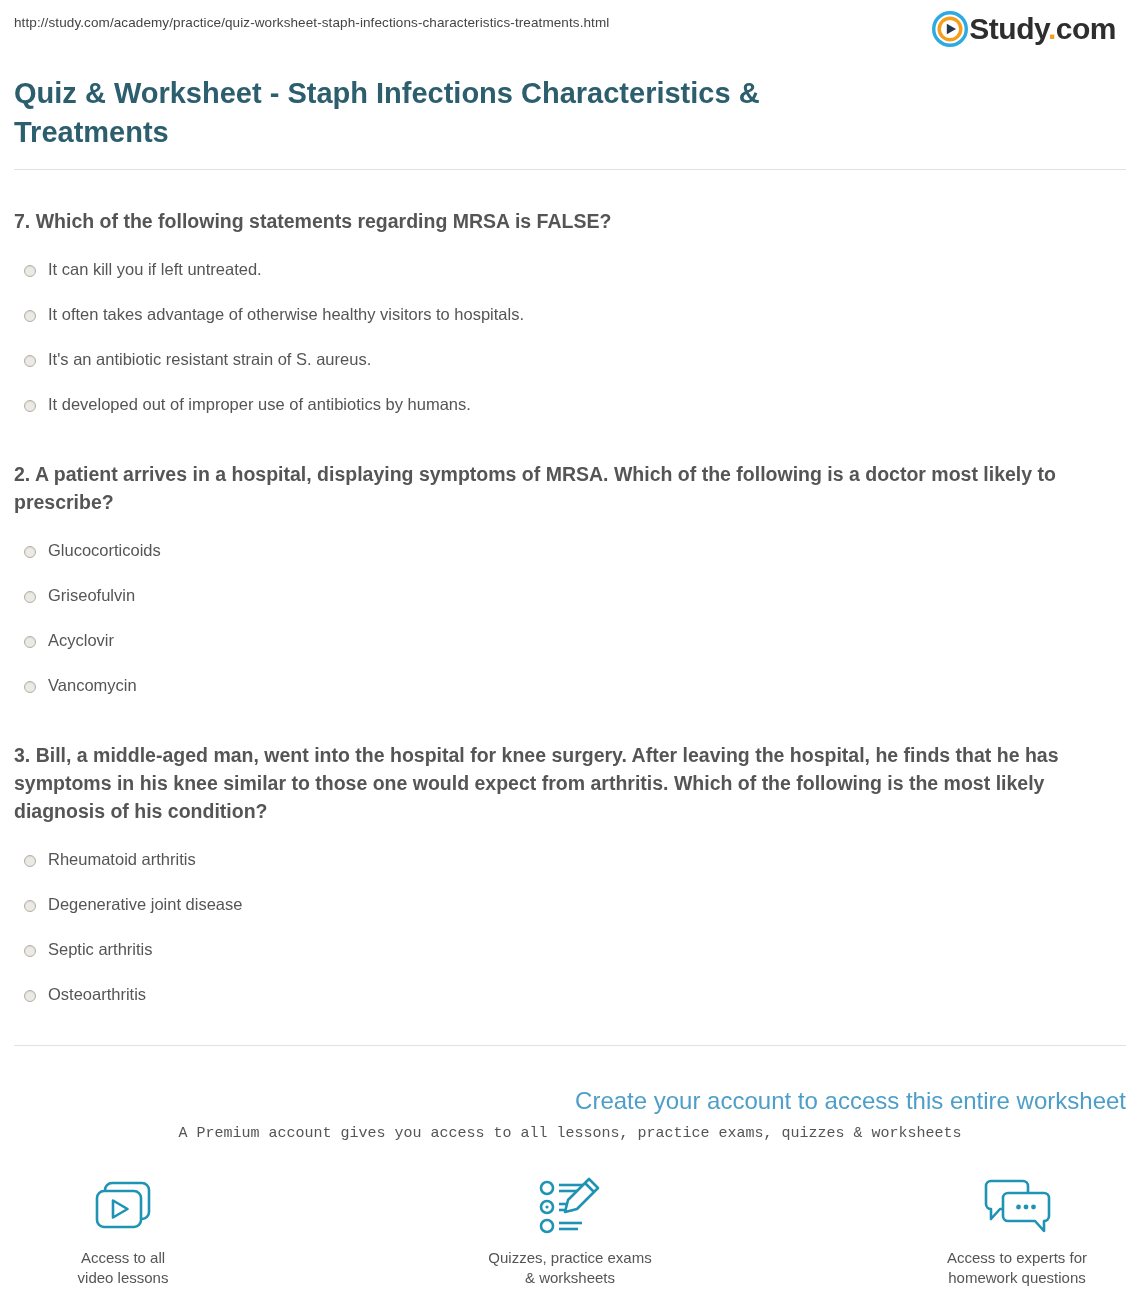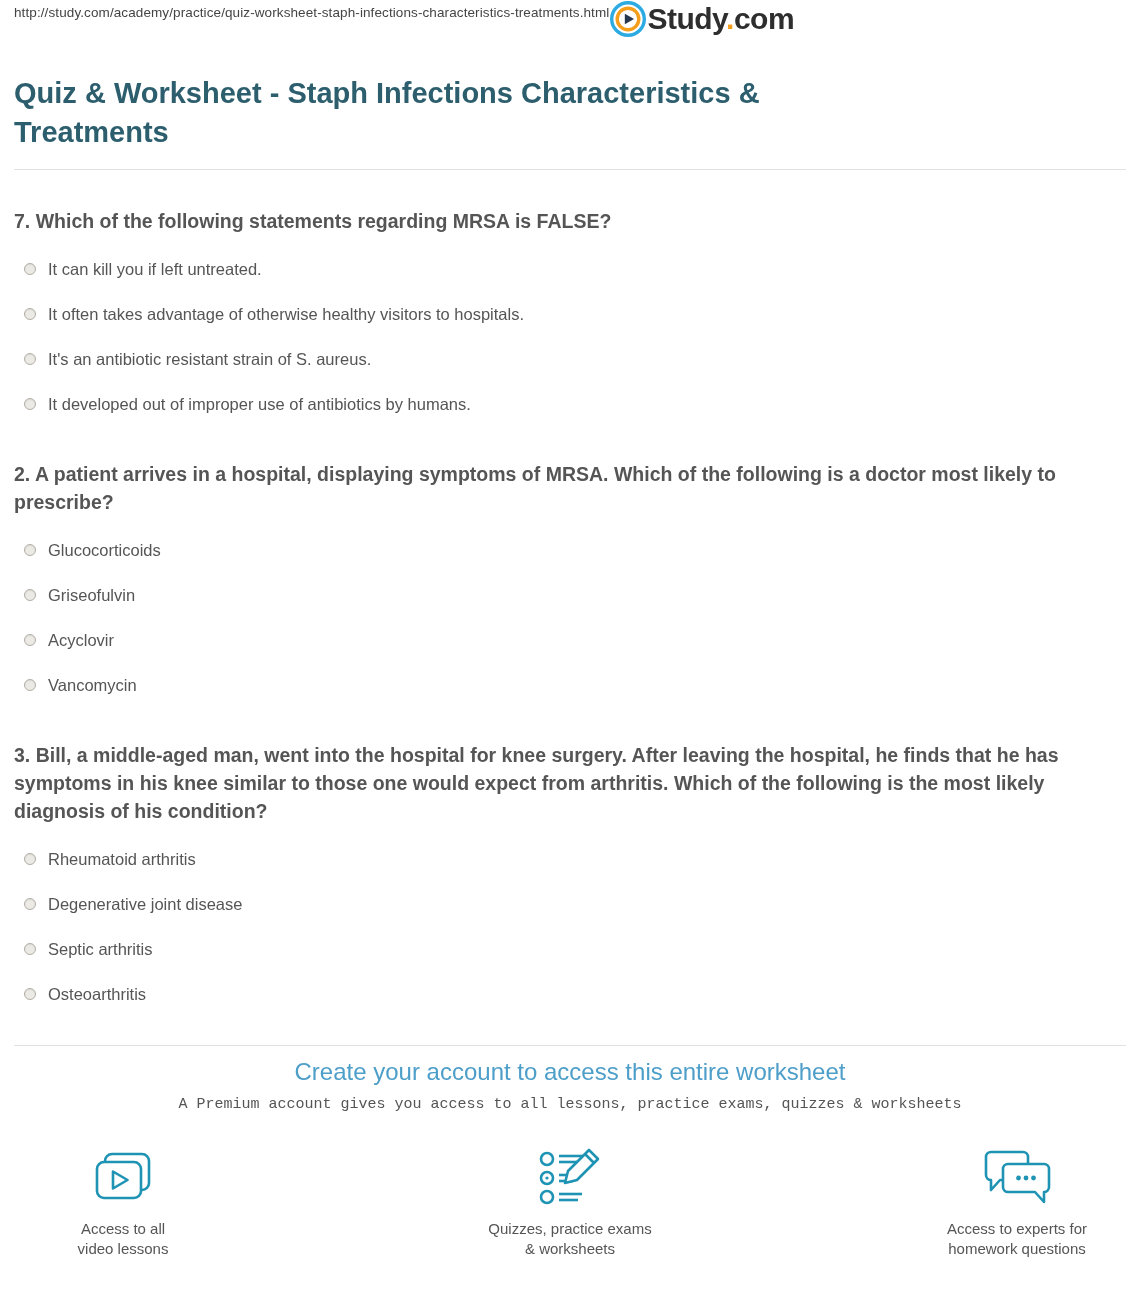--- a/index.html
+++ b/index.html
@@ -9,22 +9,23 @@
     min-height: 1292px;
     margin: 0 auto;
     font-family: "Liberation Sans", "DejaVu Sans", sans-serif;
     color: #555555;
   }
   .page { padding: 0 14px; }
 
   
   .top-bar {
     display: flex;
-    justify-content: flex-start;
+    justify-content: space-between;
     align-items: flex-start;
+    padding-top: 10px;
     min-height: 52px;
   }
   .page-url {
     font-size: 13.5px;
     color: #444444;
     padding-top: 5px;
     letter-spacing: 0.1px;
   }
   .logo {
     display: flex;
@@ -60,21 +61,21 @@
     font-size: 19.5px;
     font-weight: 700;
     color: #555555;
     line-height: 28px;
     margin: 46px 0 25px 0;
     max-width: 1110px;
   }
   .question:first-of-type .q-text { margin-top: 37px; }
   .option {
     display: flex;
-    align-items: flex-start;
+    align-items: center;
     margin: 0 0 26px 10px;
     cursor: pointer;
   }
   .radio {
     flex: 0 0 auto;
     width: 12px;
     height: 12px;
     margin-top: 3px;
     border: 1px solid #b3aea6;
     border-radius: 50%;
@@ -89,25 +90,25 @@
   }
 
   
   hr.rule-bottom {
     border: none;
     border-top: 1px solid #e2e2e2;
     margin-top: 41px;
   }
   .cta-title {
     display: block;
-    text-align: center;
+    text-align: right;
     color: #4d9ec9;
     font-size: 24px;
     font-weight: 400;
-    margin-top: 12px;
+    margin-top: 41px;
     text-decoration: none;
     cursor: pointer;
   }
   .cta-subtitle {
     text-align: center;
     color: #555555;
     font-size: 15px;
     margin-top: 10px;
     font-family: Liberation Mono, monospace;
   }

